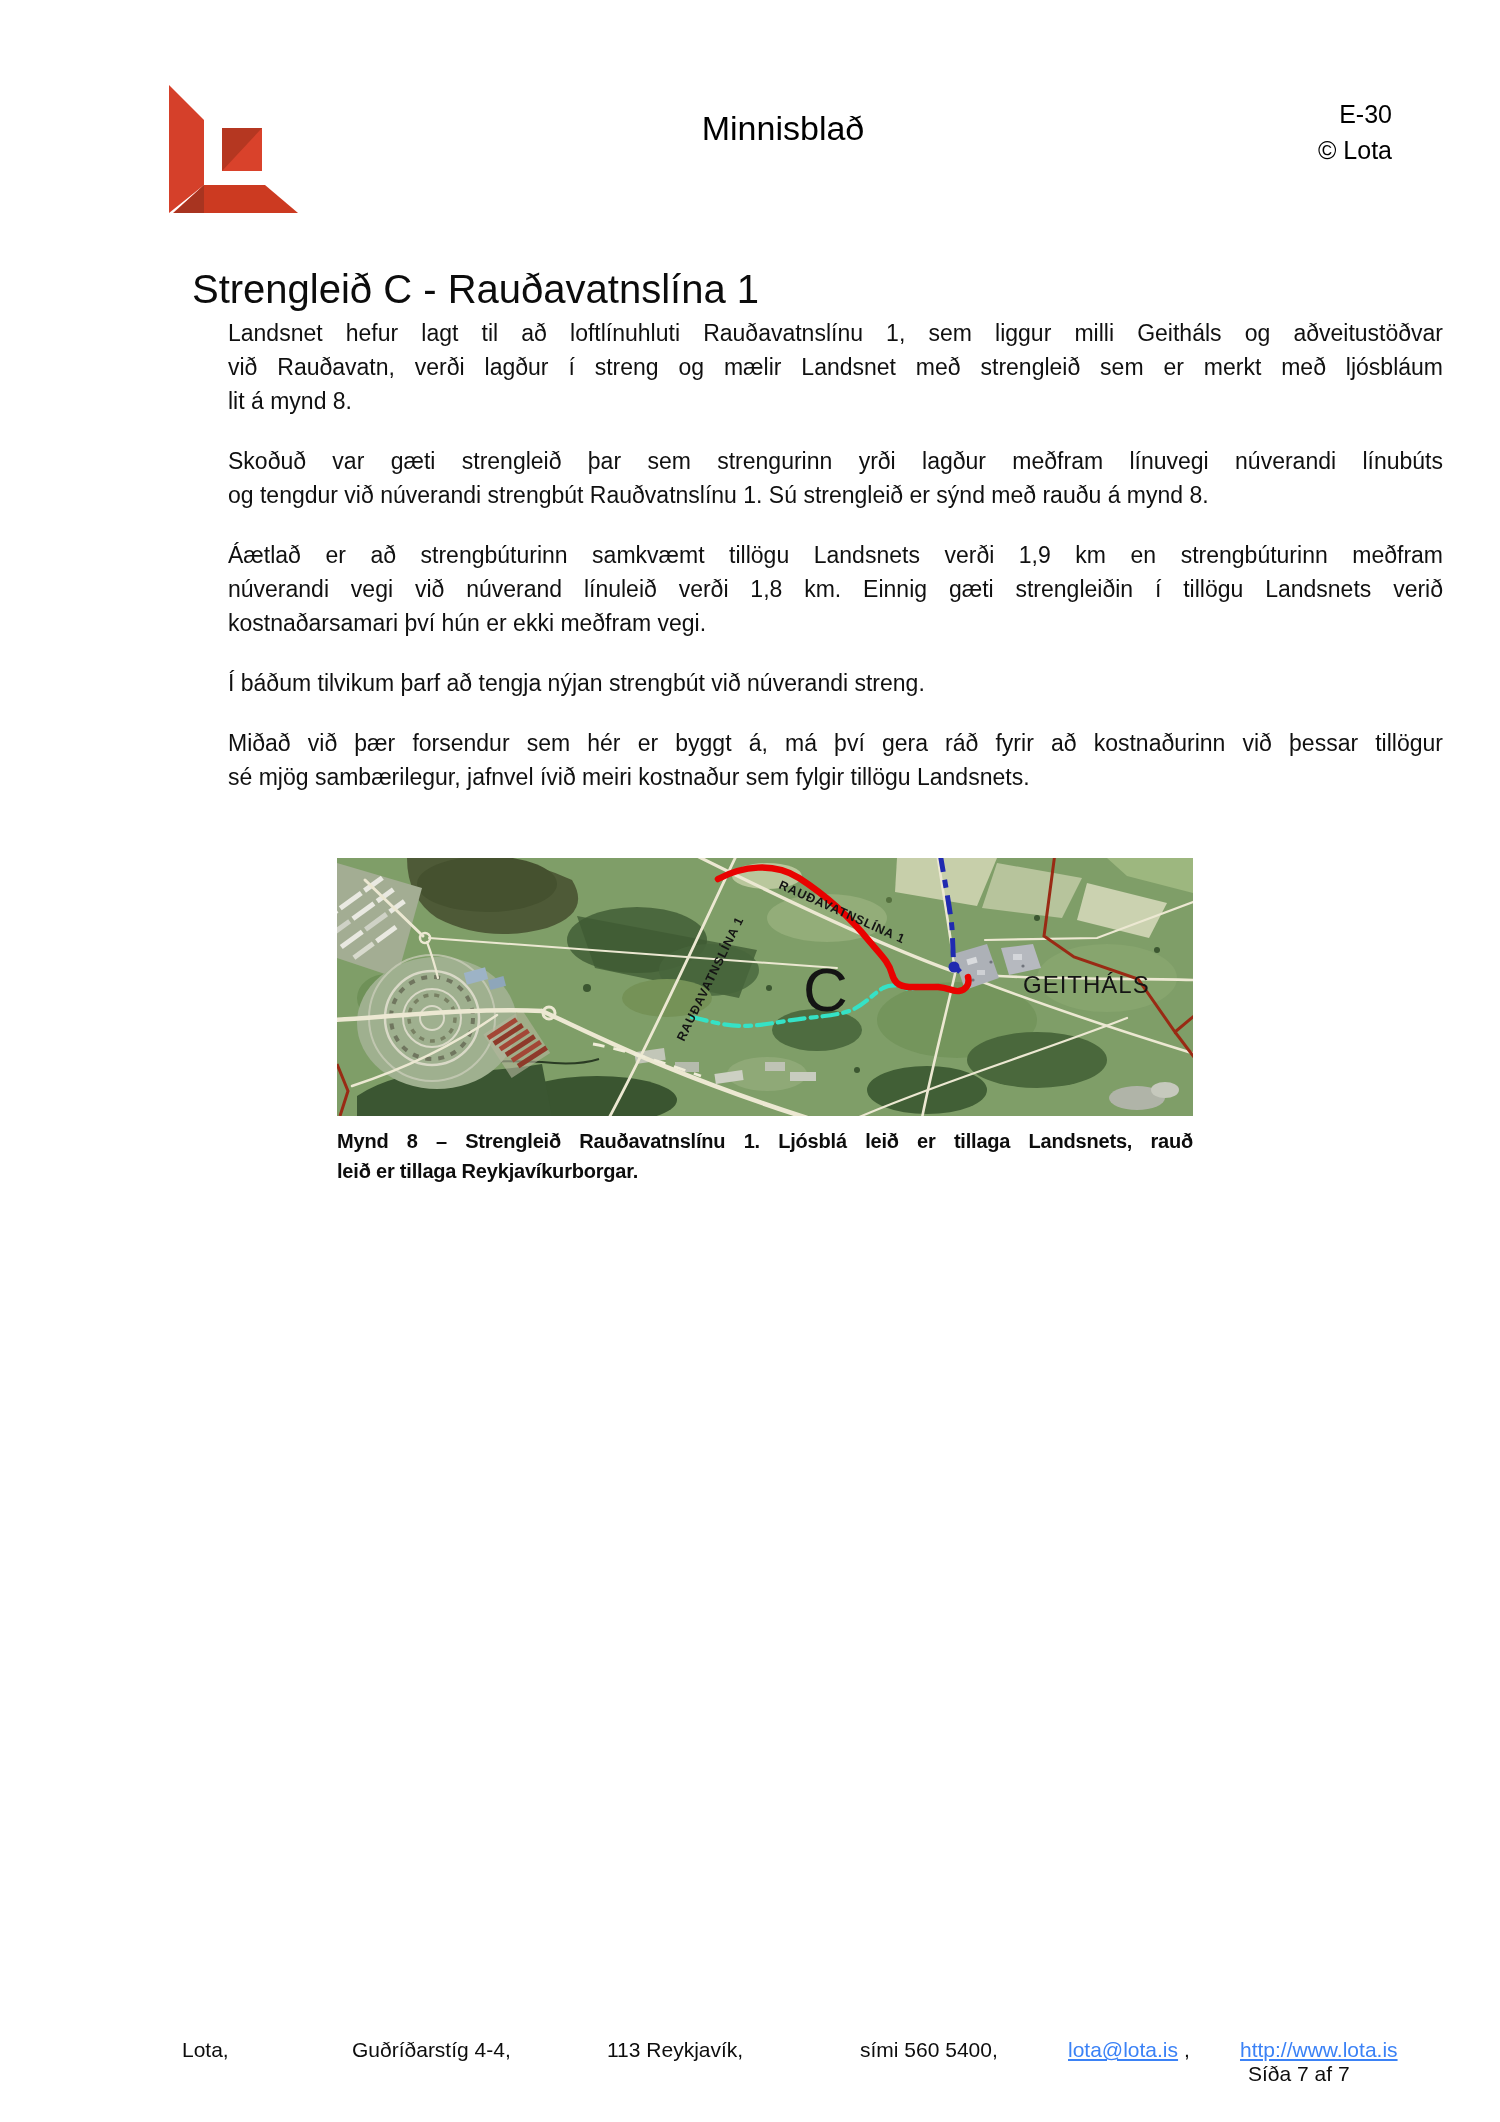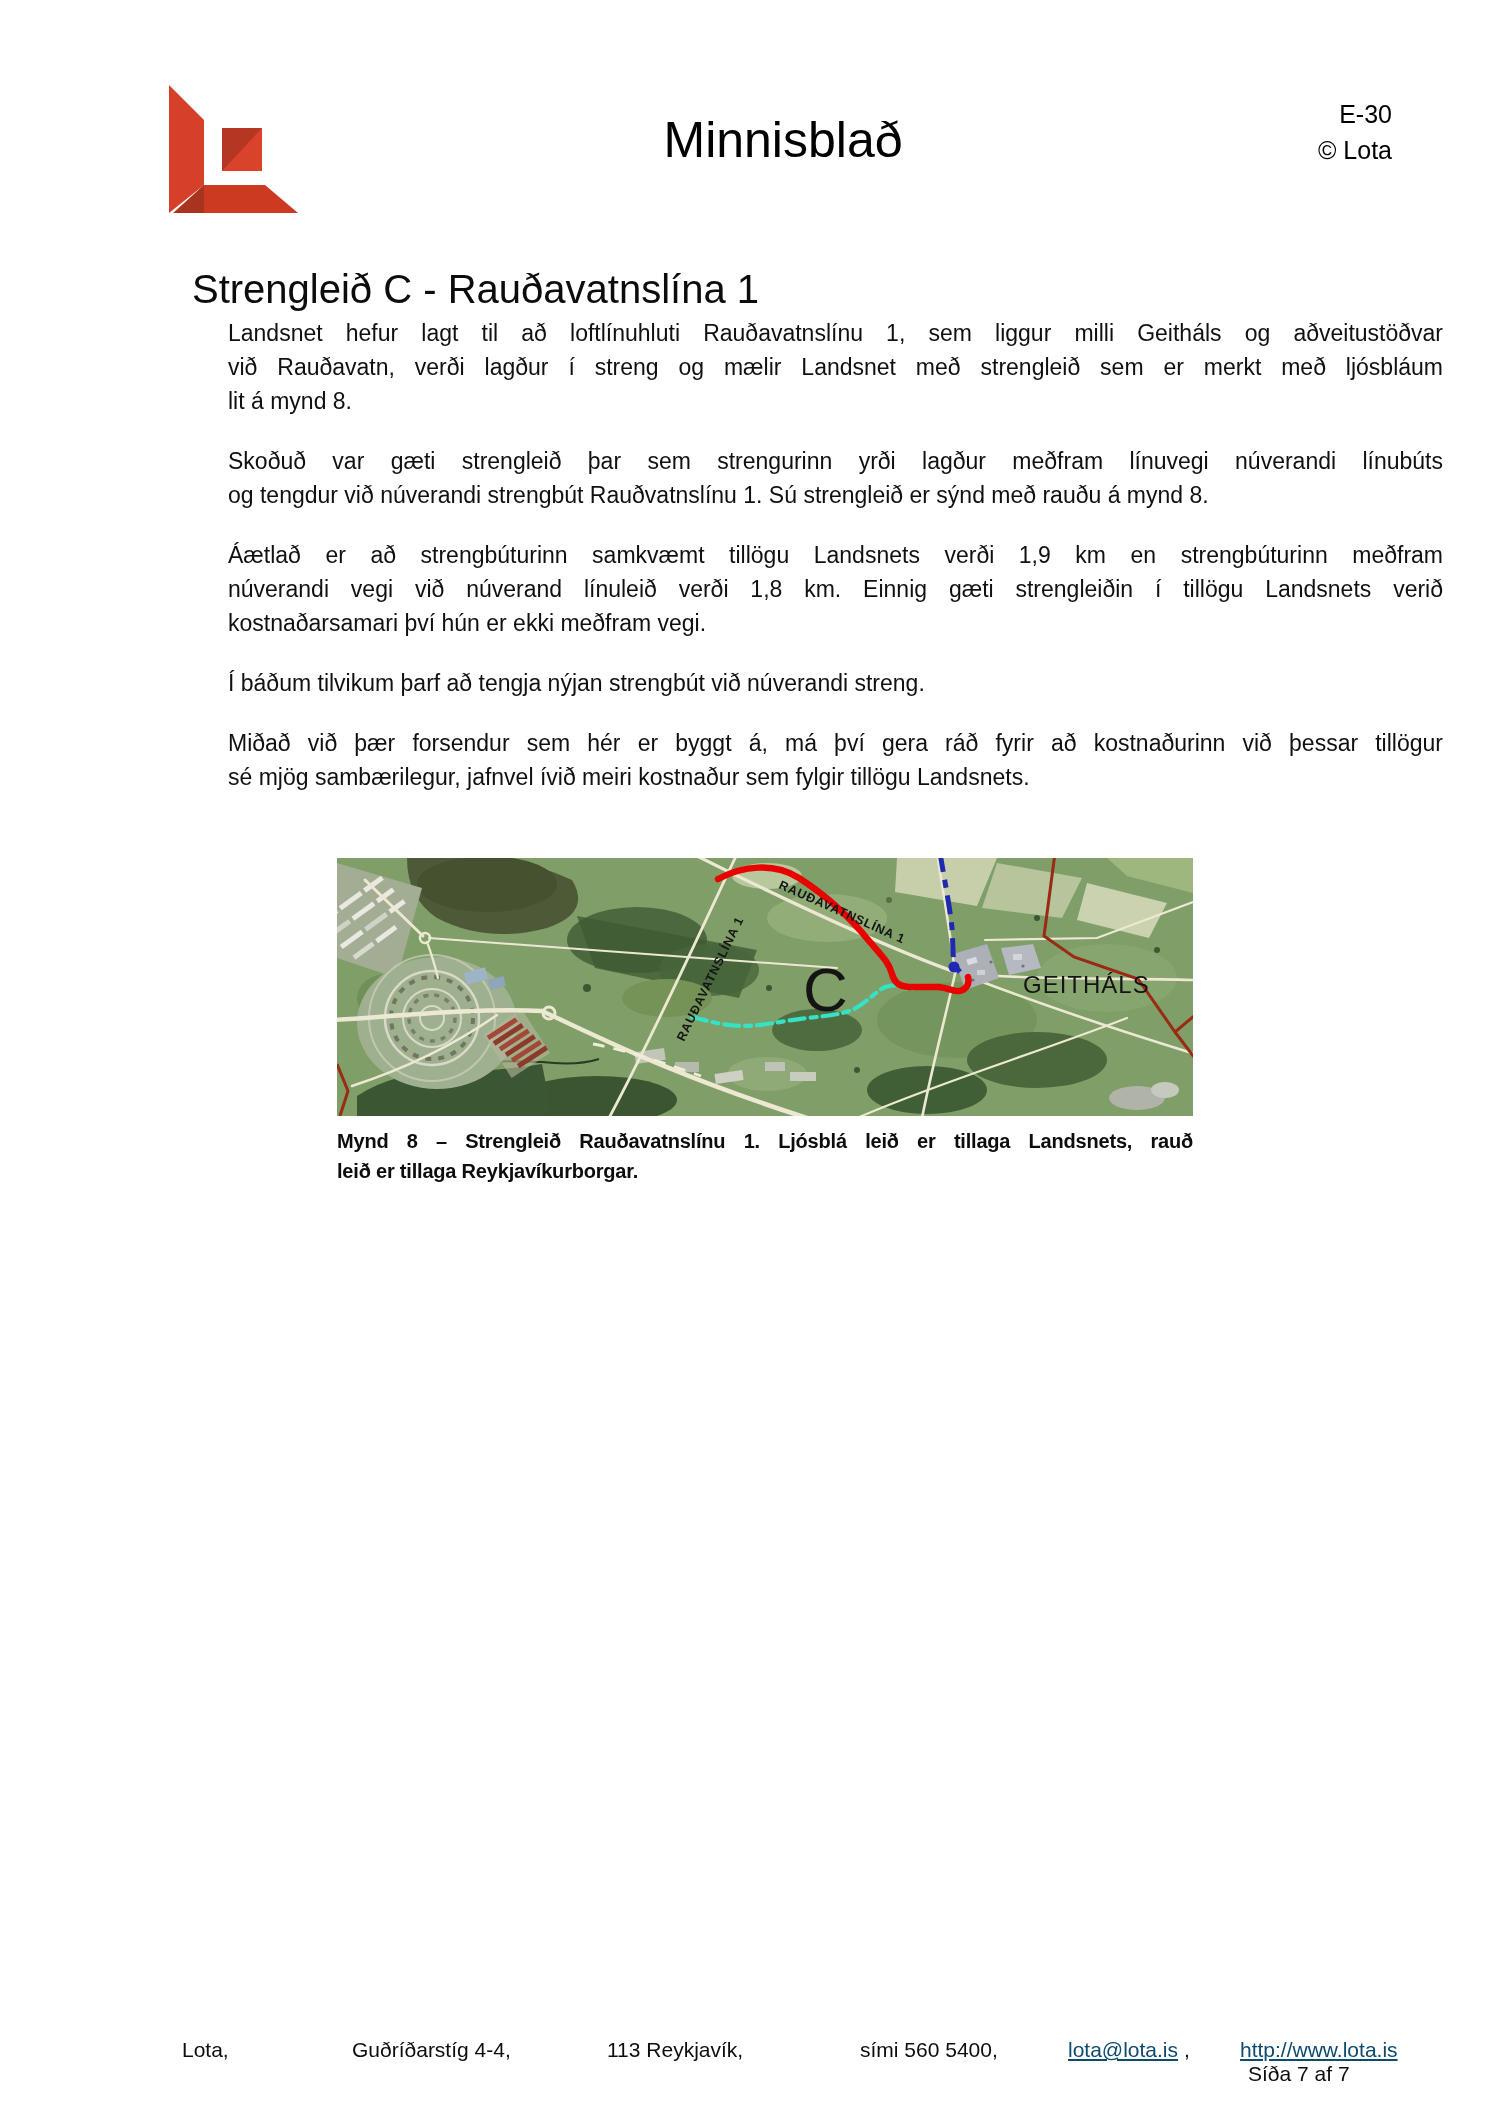--- a/index.html
+++ b/index.html
@@ -1,22 +1,22 @@
 <!DOCTYPE html>
 <html><head>
 <meta charset="utf-8">
 <style>
   html,body{margin:0;padding:0;background:#ffffff;}
   .page{position:relative;width:1500px;height:2122px;background:#ffffff;overflow:hidden;
         font-family:"Liberation Sans",sans-serif;color:#111;}
 
   .logo{position:absolute;left:168px;top:85px;width:130px;height:130px;}
 
-  .doc-title{position:absolute;left:783px;top:112px;transform:translateX(-50%);
-             font-size:50px;line-height:56px;color:#000;white-space:nowrap;}
+  .doc-title{position:absolute;left:783px;top:100px;transform:translateX(-50%);
+             font-size:34px;line-height:56px;color:#000;white-space:nowrap;}
 
   .header-meta{position:absolute;right:108px;top:96px;text-align:right;
                font-size:25px;line-height:36px;color:#000;}
 
   .heading{position:absolute;left:180px;top:252px;margin:12px;font-weight:normal;
            font-size:40px;line-height:50px;color:#0c0c0c;white-space:nowrap;}
 
   .body-text{position:absolute;left:180px;top:316px;width:1215px;
              font-size:23px;line-height:34px;color:#101010;margin-left:48px;}
   .para{margin:0 0 26px 0;}
@@ -25,21 +25,21 @@
 
   .map{position:absolute;left:337px;top:858px;width:856px;height:258px;}
   .map svg{display:block;width:856px;height:258px;}
 
   .caption{position:absolute;left:337px;top:1126px;width:856px;
            font-size:20px;font-weight:bold;line-height:30px;letter-spacing:-0.2px;color:#0d0d0d;}
 
   .footer{position:absolute;left:0;top:0;width:1500px;height:2122px;pointer-events:none;
           font-size:21px;color:#0d0d0d;text-align:center;}
   .footer > *{position:absolute;top:2038px;white-space:nowrap;pointer-events:auto;}
-  .footer a{color:#0c4a6e;text-decoration:underline;cursor:pointer;}
+  .footer a{color:#3b82f6;text-decoration:underline;cursor:pointer;}
   .f-company{left:182px;} .f-address{left:352px;} .f-city{left:607px;}
   .f-phone{left:860px;} .f-email{left:1068px;} .f-web{left:1240px;}
   .f-page{left:1248px;top:2062px !important;}
   .f-comma{color:#0d0d0d;}
 
   .maplabel{font-family:"Liberation Sans",sans-serif;fill:#141414;}
 </style>
 </head>
 <body>
 

